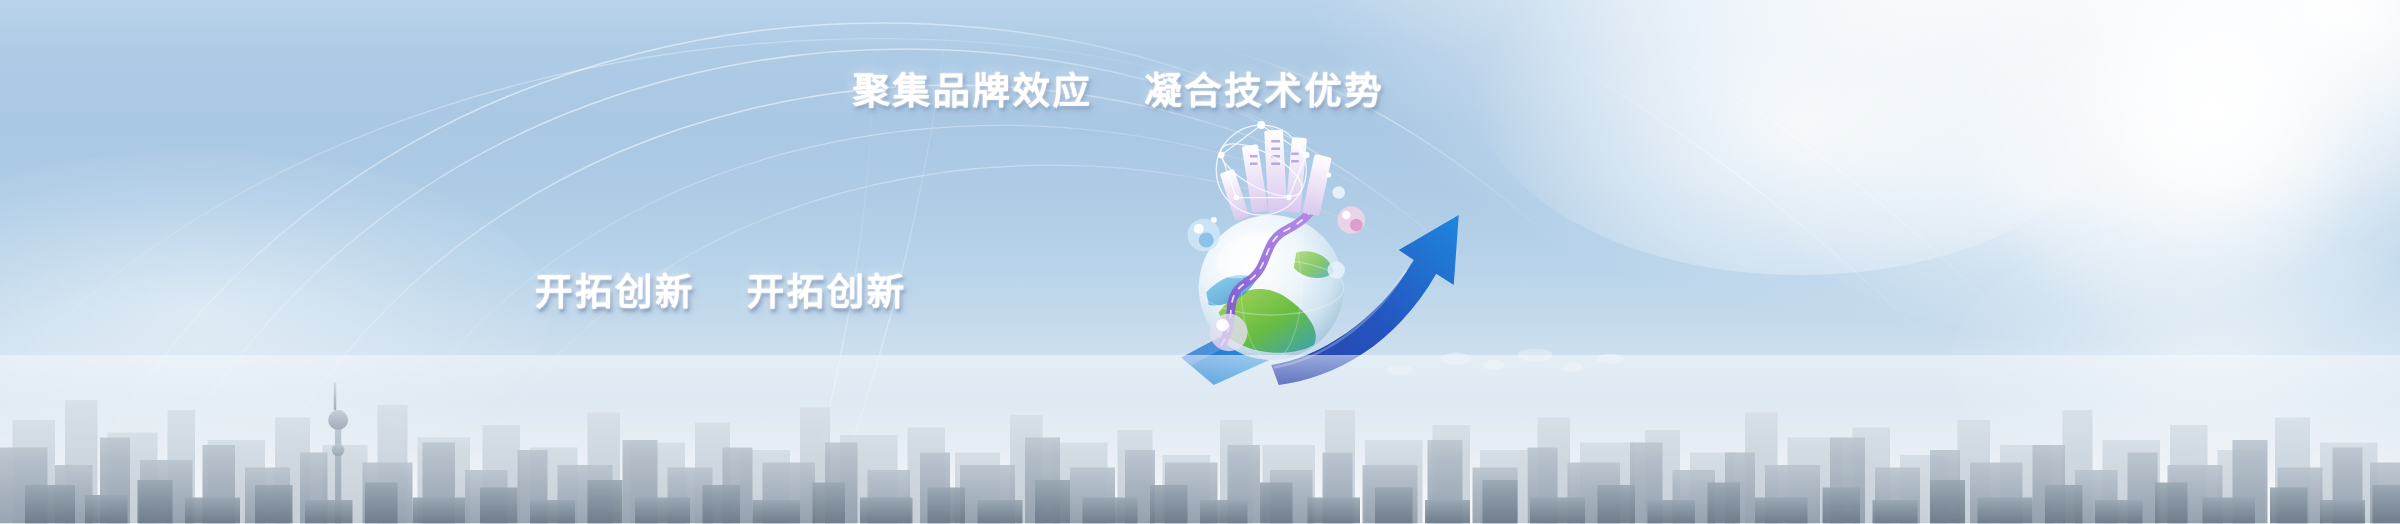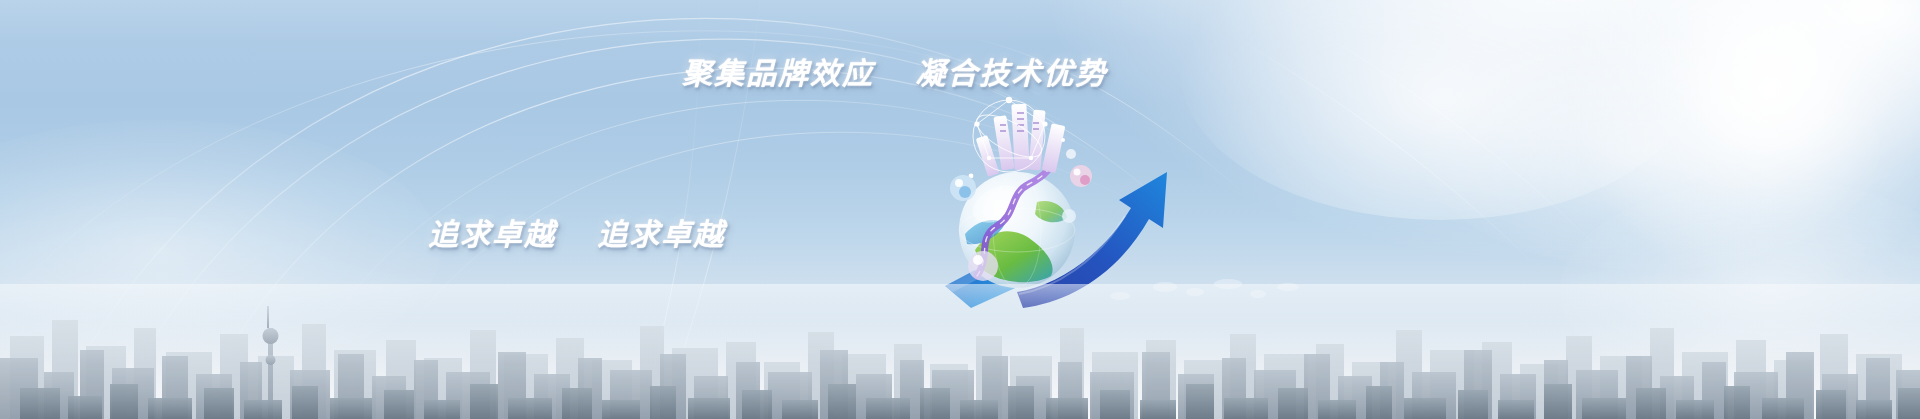--- a/index.html
+++ b/index.html
@@ -64,21 +64,21 @@
     position: absolute;
     left: 0; top: 0;
     pointer-events: none;
   }
   .arcs { width: 1920px; height: 419px; }
 
   
   .headlines {
     position: absolute;
     left: 0; top: 0;
-    width: 1696px; height: 419px; font-style: italic;
+    width: 1696px; height: 419px;
   }
   .headline {
     position: absolute;
     white-space: pre;
     color: #ffffff;
     font-weight: 700;
     font-size: 30px;
     letter-spacing: 2px;
     line-height: 1;
     text-shadow:
@@ -272,21 +272,21 @@
         <circle cx="78" cy="186" r="15" fill="#e6dff2" opacity="0.8"></circle>
         <circle cx="73" cy="180" r="5" fill="#ffffff" opacity="0.9"></circle>
         <circle cx="164" cy="136" r="7" fill="#e8f3fb" opacity="0.8"></circle>
         <circle cx="166" cy="74" r="5" fill="#ffffff" opacity="0.7"></circle>
       </g>
     </svg>
   </div>
 
   <div class="headlines">
     <div class="headline headline-1">聚集品牌效应    凝合技术优势</div>
-    <div class="headline headline-3">追求卓越    追求卓越</div>
+    <div class="headline headline-3">开拓创新    开拓创新</div>
   </div>
 
   <div class="skyline-wrap">
     <svg class="skyline-svg" viewBox="0 0 1920 135" preserveAspectRatio="none">
       <defs>
         <linearGradient id="bldFar" x1="0" y1="0" x2="0" y2="1">
           <stop offset="0%" stop-color="#cfd8e0"></stop>
           <stop offset="100%" stop-color="#b6c2cd"></stop>
         </linearGradient>
         <linearGradient id="bldMid" x1="0" y1="0" x2="0" y2="1">

